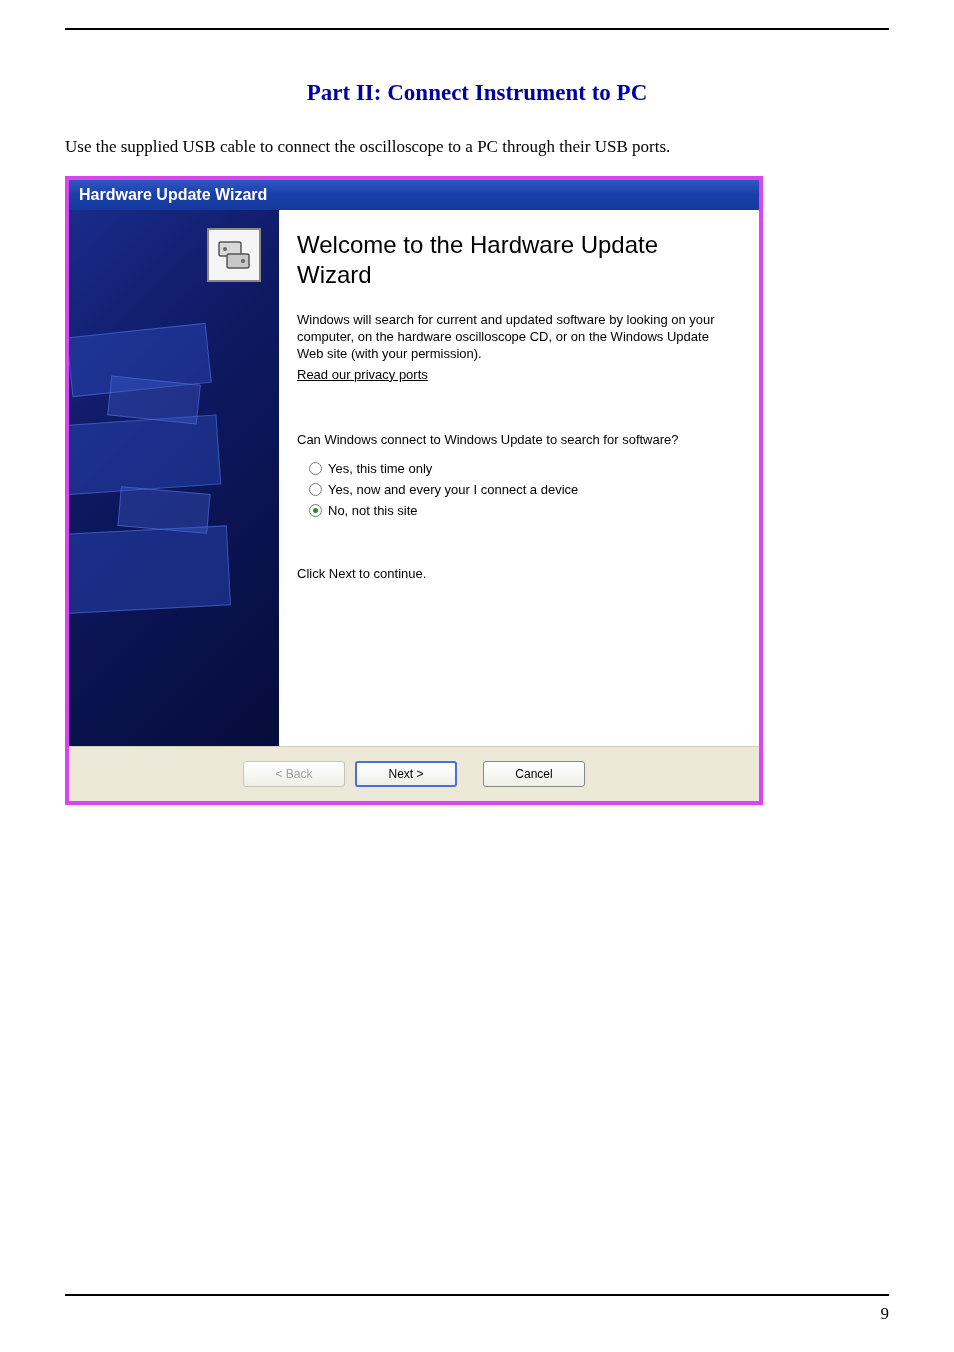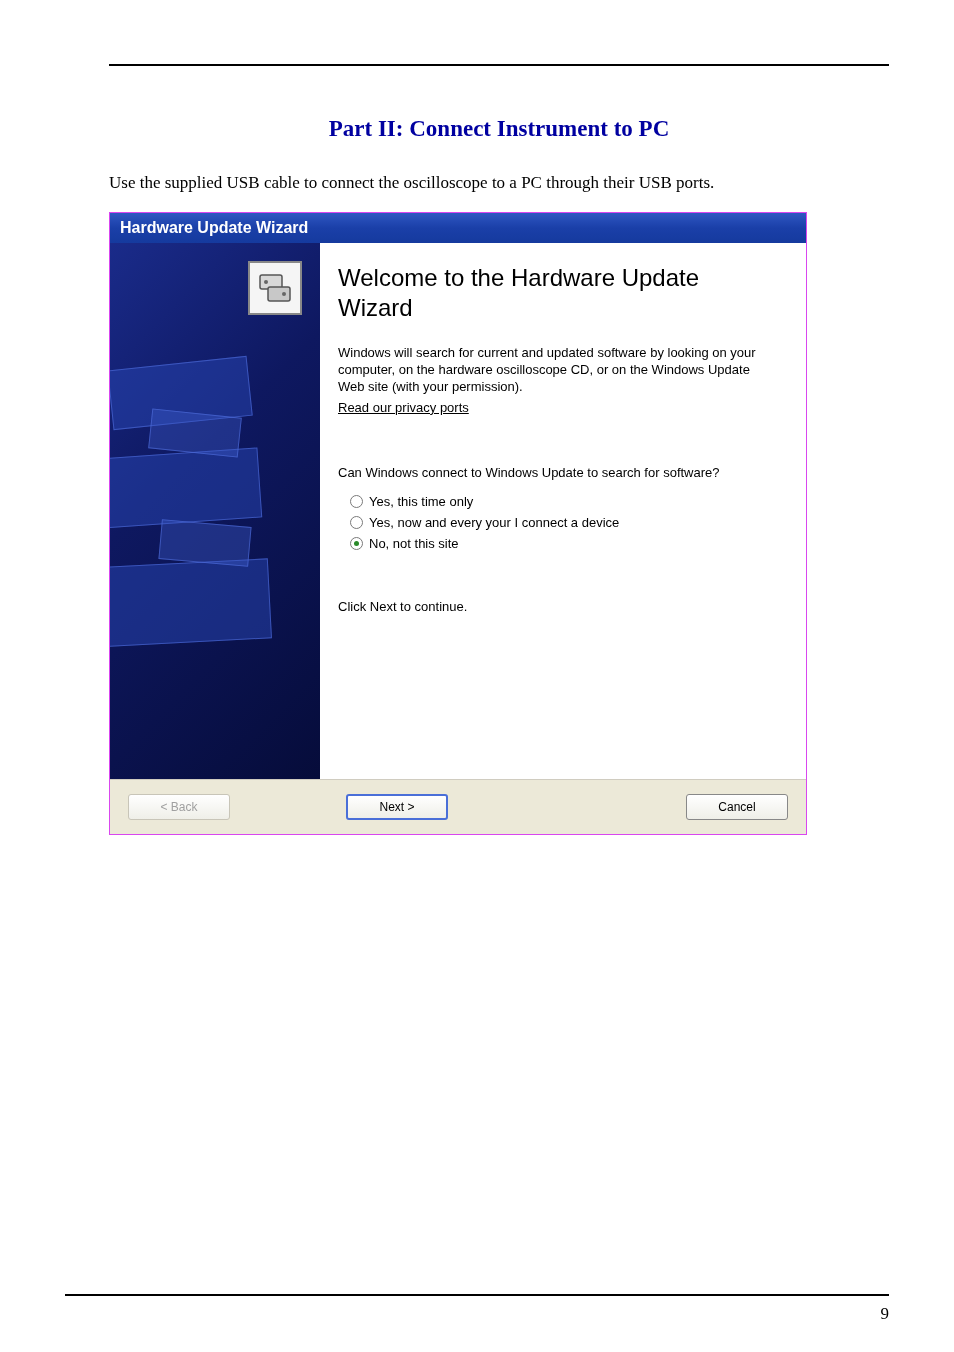--- a/index.html
+++ b/index.html
@@ -8,22 +8,21 @@
       box-sizing: border-box;
     }
     body {
       font-family: Arial, sans-serif;
       width: 954px;
       height: 1352px;
       background: #ffffff;
       position: relative;
     }
     .page {
-      padding: 64px 65px;
-      margin-left: 44px;
+      padding: 28px 65px;
     }
     .header-line {
       border-top: 2px solid #000;
       margin-bottom: 50px;
     }
     .doc-title {
       font-family: "Times New Roman", serif;
       font-size: 23px;
       color: #0000a0;
       text-align: center;
@@ -31,21 +30,21 @@
     }
     .doc-intro {
       font-family: "Times New Roman", serif;
       font-size: 17px;
       color: #000;
       margin-bottom: 18px;
       line-height: 1.3;
     }
     .wizard-window {
       width: 698px;
-      border: 1px solid #d946ef;
+      border: 4px solid #d946ef;
       background: #ece9d8;
       margin-bottom: 20px;
     }
     .titlebar {
       background: linear-gradient(to bottom, #2f57c2, #1a3fa8 50%, #153a9e);
       color: #fff;
       font-family: Tahoma, Arial, sans-serif;
       font-weight: bold;
       font-size: 16px;
       padding: 5px 10px;
@@ -155,21 +154,21 @@
       background: #2a8a2a;
       border-radius: 50%;
     }
     .wizard-continue {
       font-size: 13px;
     }
     .wizard-footer {
       background: #ece9d8;
       padding: 14px 18px;
       display: flex;
-      justify-content: space-between;
+      justify-content: center;
       gap: 10px;
       border-top: 1px solid #d0ccc0;
     }
     .wiz-btn {
       width: 102px;
       height: 26px;
       font-family: Tahoma, Arial, sans-serif;
       font-size: 12px;
       border: 1px solid #888;
       border-radius: 3px;

